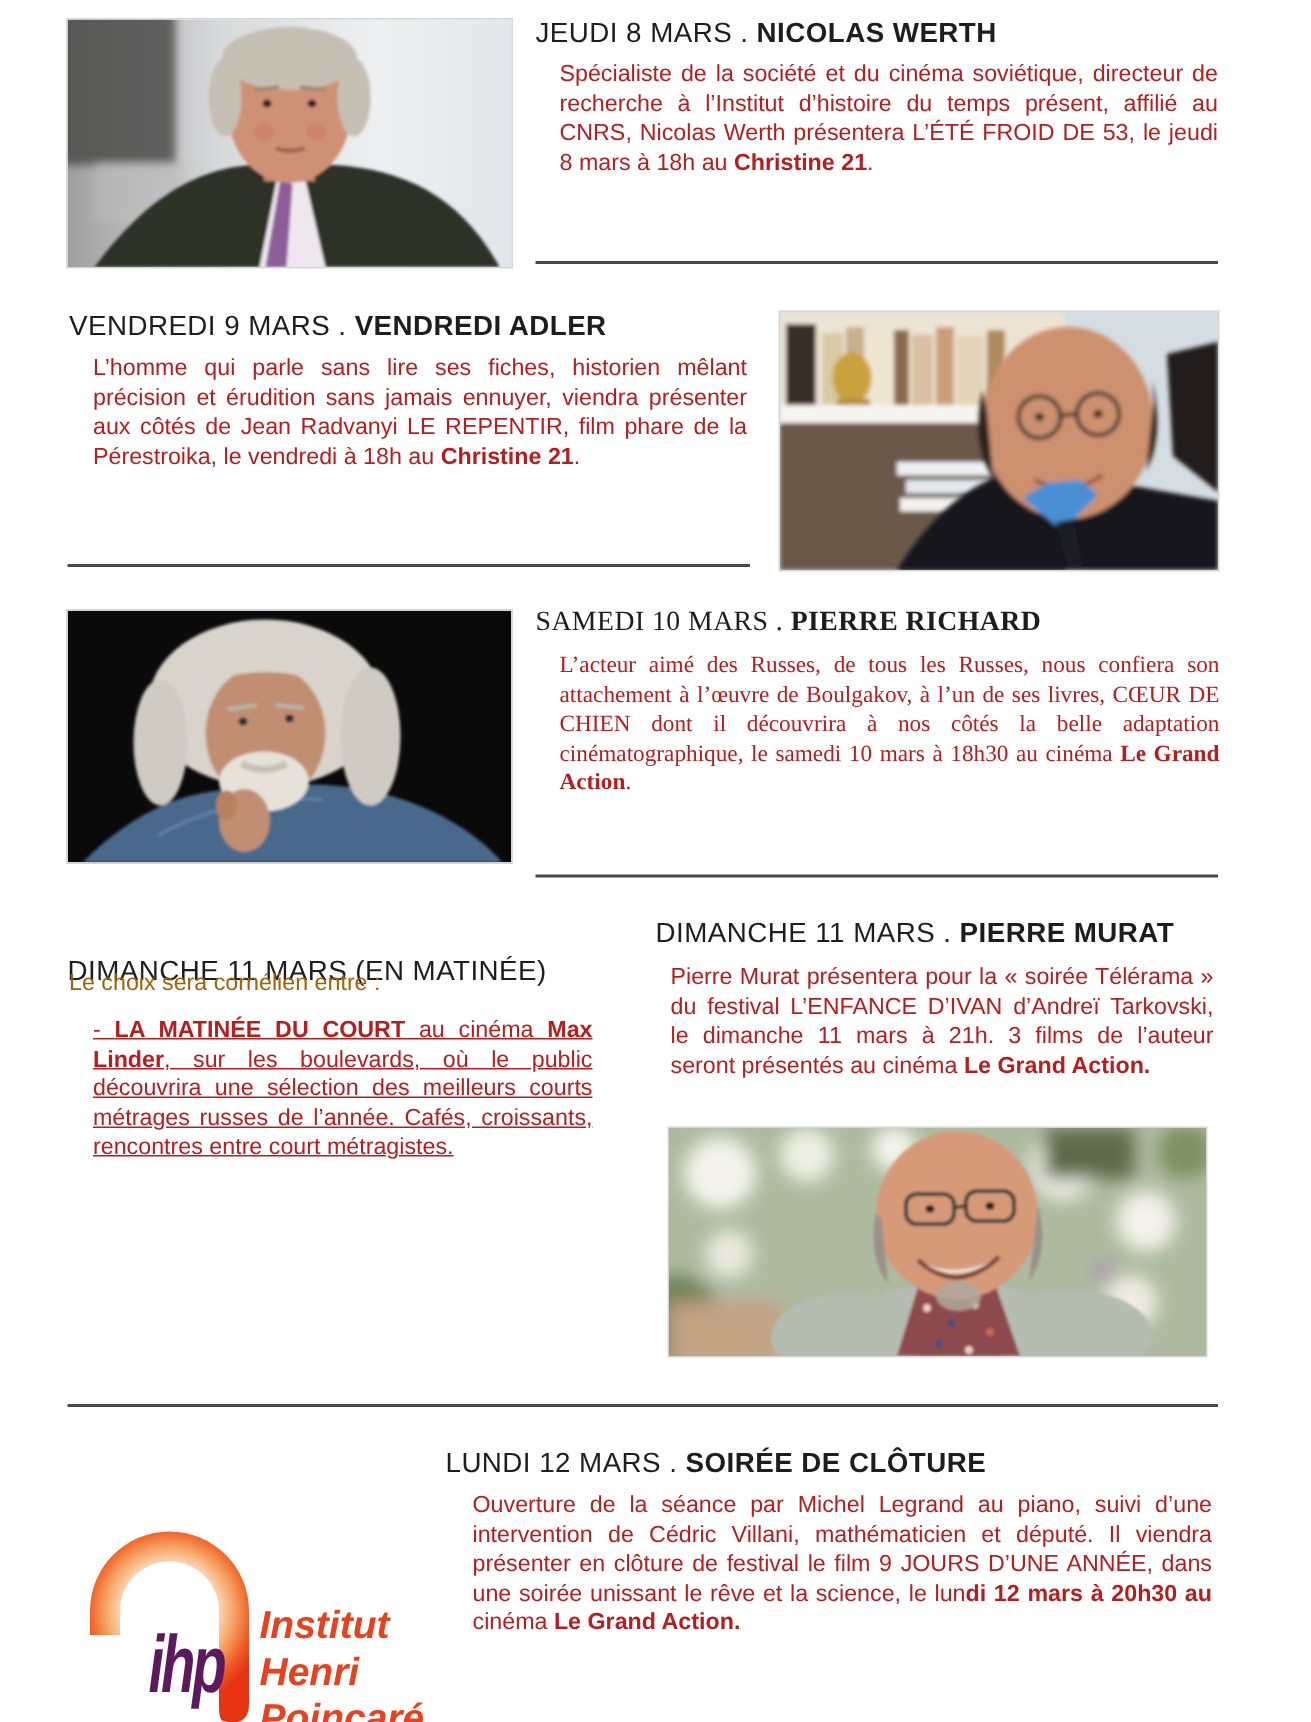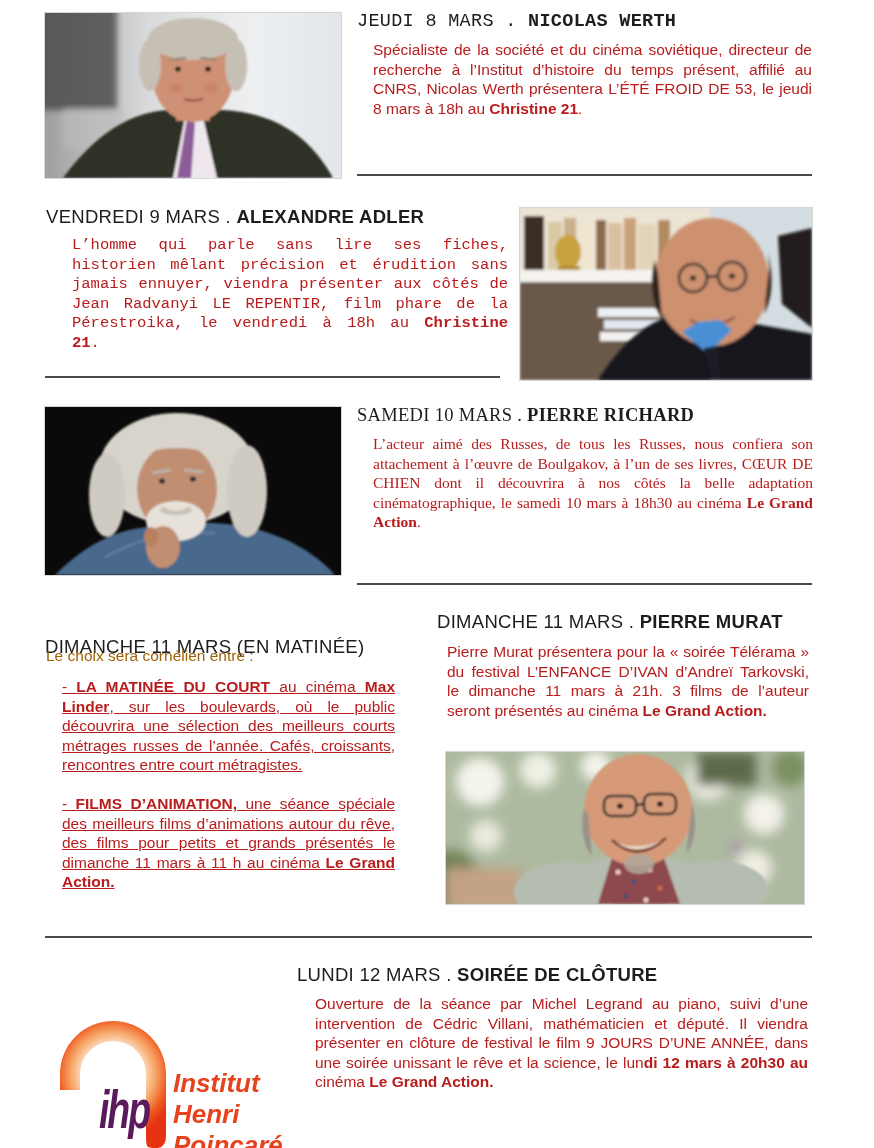--- a/index.html
+++ b/index.html
@@ -52,26 +52,26 @@
       <ellipse cx="105" cy="52" rx="11" ry="26" fill="#c6bfb4"></ellipse>
       <ellipse cx="191" cy="52" rx="11" ry="26" fill="#c6bfb4"></ellipse>
       <ellipse cx="133" cy="56" rx="3" ry="2.6" fill="#38281f"></ellipse>
       <ellipse cx="163" cy="56" rx="3" ry="2.6" fill="#38281f"></ellipse>
       <path d="M124,47 L141,45" stroke="#9a8a76" stroke-width="2.5" fill="none"></path>
       <path d="M155,45 L172,47" stroke="#9a8a76" stroke-width="2.5" fill="none"></path>
       <path d="M139,86 Q148,89 158,86" stroke="#9a5f4a" stroke-width="2.5" fill="none"></path>
     </g>
   </svg>
 </div>
-<div class="abs hdr" style="left:357px;top:11px;font-family:Liberation Mono, monospace;"><span>JEUDI 8 MARS . </span><span class="b">NICOLAS WERTH</span></div>
+<div class="abs hdr" style="left:357px;top:11px;"><span>JEUDI 8 MARS . </span><span class="b">NICOLAS WERTH</span></div>
 <div class="abs para" style="left:373px;top:40px;width:439px;"><span>Spécialiste de la société et du cinéma soviétique, directeur de recherche à l’Institut d’histoire du temps présent, affilié au CNRS, Nicolas Werth présentera L’ÉTÉ FROID DE 53, le jeudi 8 mars à 18h au </span><span class="b">Christine 21</span><span>.</span></div>
 <div class="abs rule" style="left:357px;top:174px;width:455px;"></div>
 
-<div class="abs hdr" style="left:46px;top:206px;"><span>VENDREDI 9 MARS . </span><span class="b">ALEXANDRE ADLER</span></div>
-<div class="abs para" style="left:72px;top:236px;width:436px;font-family:Liberation Mono, monospace;"><span>L’homme qui parle sans lire ses fiches, historien mêlant précision et érudition sans jamais ennuyer, viendra présenter aux côtés de Jean Radvanyi LE REPENTIR, film phare de la Pérestroika, le vendredi à 18h au </span><span class="b">Christine 21</span><span>.</span></div>
+<div class="abs hdr" style="left:46px;top:206px;"><span>VENDREDI 9 MARS . </span><span class="b">VENDREDI ADLER</span></div>
+<div class="abs para" style="left:62px;top:236px;width:436px;"><span>L’homme qui parle sans lire ses fiches, historien mêlant précision et érudition sans jamais ennuyer, viendra présenter aux côtés de Jean Radvanyi LE REPENTIR, film phare de la Pérestroika, le vendredi à 18h au </span><span class="b">Christine 21</span><span>.</span></div>
 <div class="abs photo" style="left:520px;top:208px;width:292px;height:172px;" aria-label="portrait d’Alexandre Adler">
   <svg width="292" height="172" viewBox="0 0 292 172">
     <defs>
         <filter id="b2">
           <feGaussianBlur stdDeviation="1.5"></feGaussianBlur>
         </filter>
       </defs>
     <rect width="292" height="172" fill="#d4dde2"></rect>
     <g filter="url(#b2)">
       <rect x="0" y="0" width="190" height="172" fill="#ece4d4"></rect>
@@ -139,21 +139,20 @@
   </svg>
 </div>
 <div class="abs hdr" style="left:357px;top:405px;font-family:Liberation Serif, serif;"><span>SAMEDI 10 MARS . </span><span class="b">PIERRE RICHARD</span></div>
 <div class="abs para" style="left:373px;top:434px;width:440px;font-family:Liberation Serif, serif;"><span>L’acteur aimé des Russes, de tous les Russes, nous confiera son attachement à l’œuvre de Boulgakov,  à l’un de ses livres, CŒUR DE CHIEN dont il découvrira à nos côtés la belle adaptation cinématographique, le samedi 10 mars à 18h30 au cinéma </span><span class="b">Le Grand Action</span><span>.</span></div>
 <div class="abs rule" style="left:357px;top:583px;width:455px;"></div>
 
 <div class="abs hdr" style="left:45px;top:636px;text-align:right;"><span>DIMANCHE 11 MARS (EN MATINÉE)</span></div>
 <div class="abs intro" style="left:46px;top:647px;">Le choix sera cornélien entre :</div>
 <div class="abs" style="left:62px;top:677px;width:333px;">
   <div class="para item"><span>- </span><span class="b">LA MATINÉE DU COURT</span><span> au cinéma </span><span class="b">Max Linder</span><span>, sur les boulevards, où le public découvrira une sélection des meilleurs courts métrages russes de l’année. Cafés, croissants, rencontres entre court métragistes.</span></div>
-  <div class="para item"><span>- </span><span class="b">FILMS D’ANIMATION,</span><span> une séance spéciale des meilleurs films d’animations autour du rêve, des films pour petits et grands présentés le dimanche 11 mars à 11 h au cinéma </span><span class="b">Le Grand Action.</span></div>
 </div>
 
 <div class="abs hdr" style="left:437px;top:611px;"><span>DIMANCHE 11 MARS . </span><span class="b">PIERRE MURAT</span></div>
 <div class="abs para" style="left:447px;top:642px;width:362px;"><span>Pierre Murat présentera pour la « soirée Télérama » du festival L’ENFANCE D’IVAN d’Andreï Tarkovski, le dimanche 11 mars à 21h. 3 films de l’auteur seront présentés au cinéma </span><span class="b">Le Grand Action.</span></div>
 <div class="abs photo" style="left:446px;top:752px;width:358px;height:152px;" aria-label="portrait de Pierre Murat">
   <svg width="358" height="152" viewBox="0 0 358 152">
     <defs>
         <filter id="b4">
           <feGaussianBlur stdDeviation="6"></feGaussianBlur>
         </filter>

